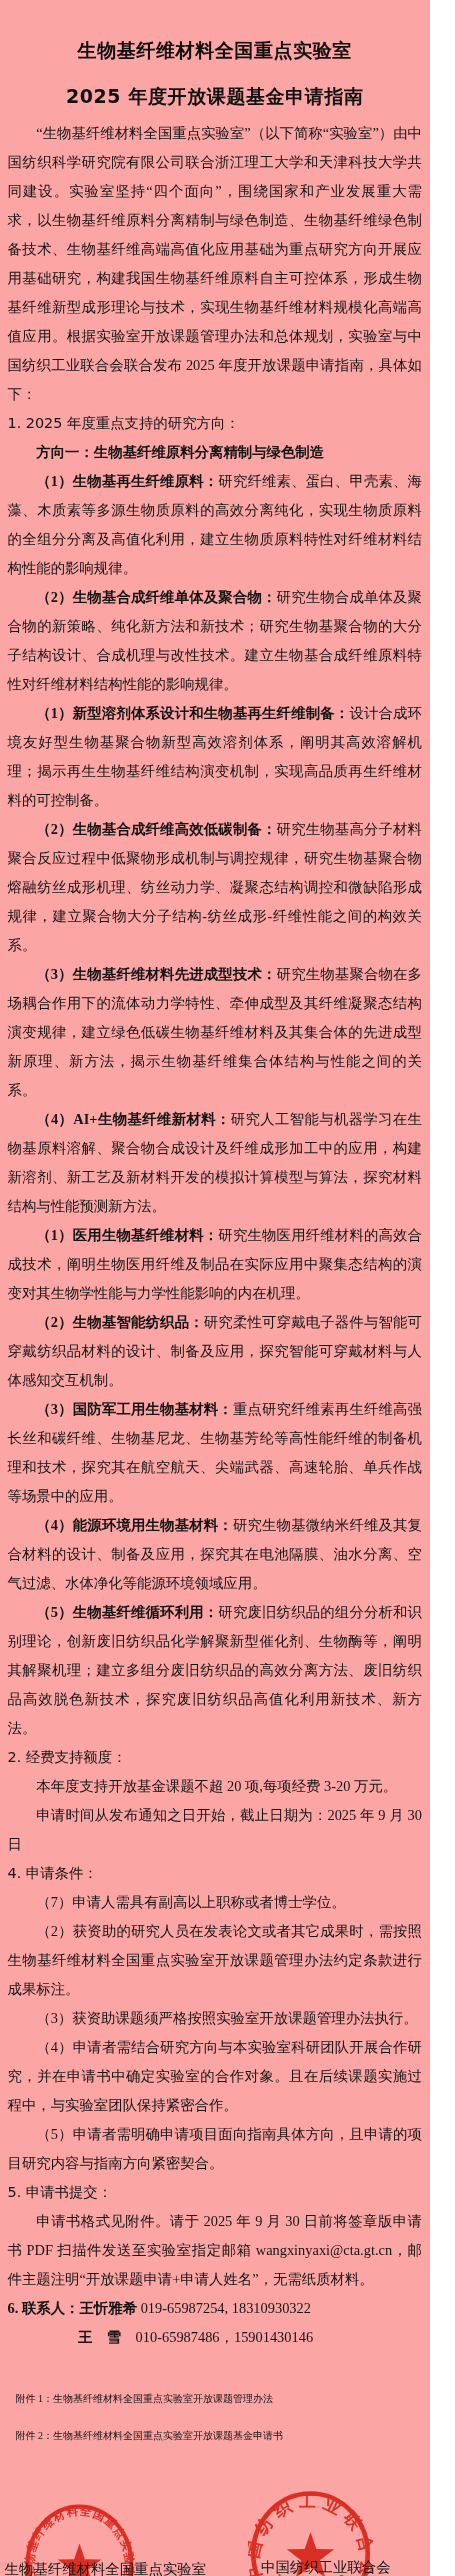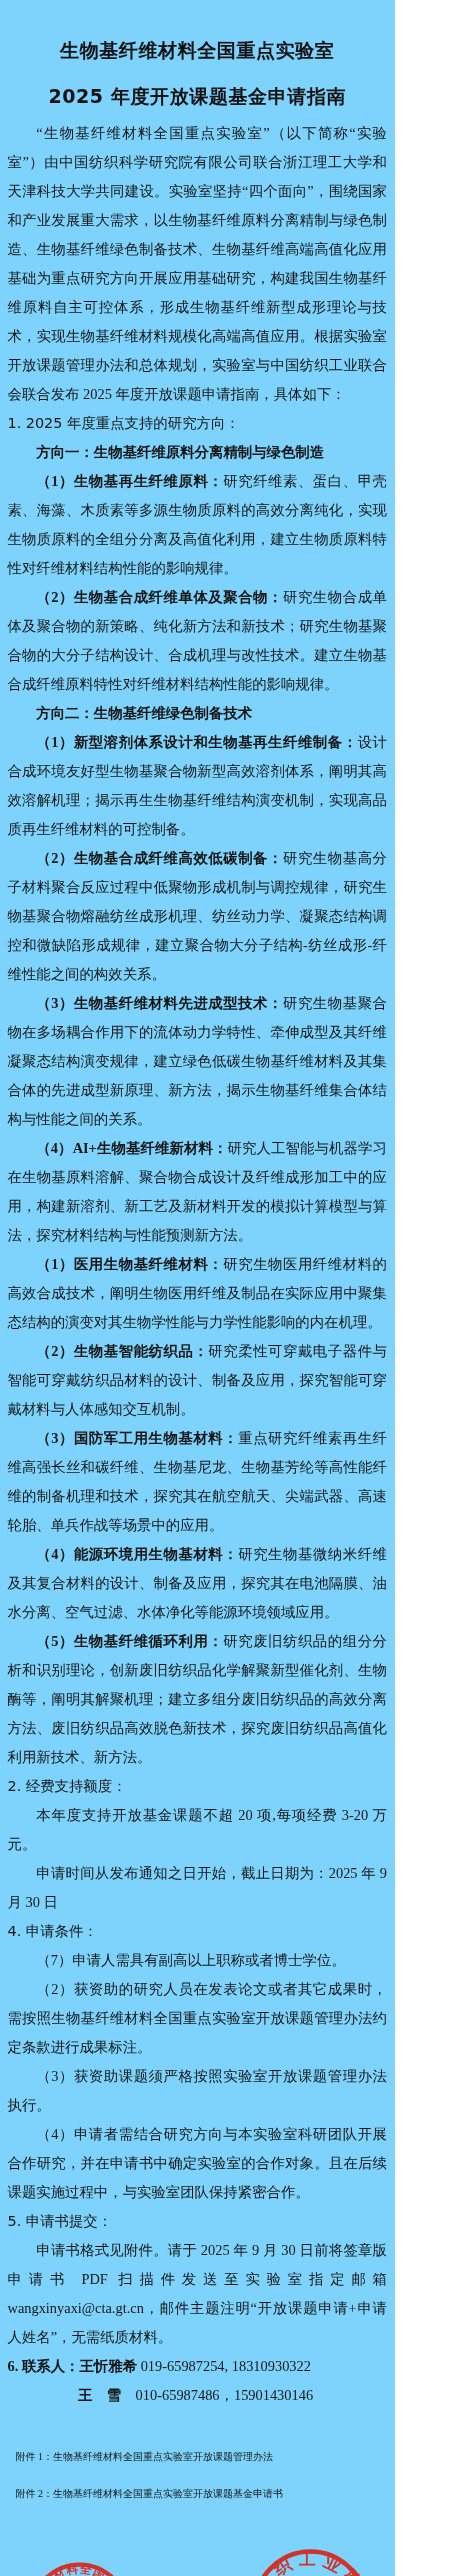--- a/index.html
+++ b/index.html
@@ -1,17 +1,17 @@
 <!DOCTYPE html>
 <html style="font-size:9.2px"><head>
 <meta charset="utf-8">
 <style>
   html,body{margin:0;padding:0;background:#ffffff;}
   .page{
-    position:relative;width:395px;height:2576px;background:#7dd3fc;
+    position:relative;width:430px;height:2576px;background:#fca5a5;
     font-family:"Liberation Serif","DejaVu Serif",serif;
     color:#151515;overflow:hidden;
   }
   .content{padding:26.6px 8px 0 7.5px;}
   .doc-title{
     font-family:"DejaVu Sans","Liberation Sans",sans-serif;
     font-weight:700;font-size:19px;line-height:46px;
     text-align:center;color:#111;letter-spacing:0.6px;
   }
   .doc-title .tline{display:block;}
@@ -47,21 +47,20 @@
     </div>
 
     <p class="body-p">“生物基纤维材料全国重点实验室”（以下简称“实验室”）由中国纺织科学研究院有限公司联合浙江理工大学和天津科技大学共同建设。实验室坚持“四个面向”，围绕国家和产业发展重大需求，以生物基纤维原料分离精制与绿色制造、生物基纤维绿色制备技术、生物基纤维高端高值化应用基础为重点研究方向开展应用基础研究，构建我国生物基纤维原料自主可控体系，形成生物基纤维新型成形理论与技术，实现生物基纤维材料规模化高端高值应用。根据实验室开放课题管理办法和总体规划，实验室与中国纺织工业联合会联合发布 2025 年度开放课题申请指南，具体如下：</p>
 
     <p class="sec-h">1. 2025 年度重点支持的研究方向：</p>
 
     <p class="dir-h">方向一：生物基纤维原料分离精制与绿色制造</p>
     <p class="body-p"><span class="b">（1）生物基再生纤维原料：</span><span>研究纤维素、蛋白、甲壳素、海藻、木质素等多源生物质原料的高效分离纯化，实现生物质原料的全组分分离及高值化利用，建立生物质原料特性对纤维材料结构性能的影响规律。</span></p>
     <p class="body-p"><span class="b">（2）生物基合成纤维单体及聚合物：</span><span>研究生物合成单体及聚合物的新策略、纯化新方法和新技术；研究生物基聚合物的大分子结构设计、合成机理与改性技术。建立生物基合成纤维原料特性对纤维材料结构性能的影响规律。</span></p>
 
-    <p class="dir-h">方向二：生物基纤维绿色制备技术</p>
     <p class="body-p"><span class="b">（1）新型溶剂体系设计和生物基再生纤维制备：</span><span>设计合成环境友好型生物基聚合物新型高效溶剂体系，阐明其高效溶解机理；揭示再生生物基纤维结构演变机制，实现高品质再生纤维材料的可控制备。</span></p>
     <p class="body-p"><span class="b">（2）生物基合成纤维高效低碳制备：</span><span>研究生物基高分子材料聚合反应过程中低聚物形成机制与调控规律，研究生物基聚合物熔融纺丝成形机理、纺丝动力学、凝聚态结构调控和微缺陷形成规律，建立聚合物大分子结构-纺丝成形-纤维性能之间的构效关系。</span></p>
     <p class="body-p"><span class="b">（3）生物基纤维材料先进成型技术：</span><span>研究生物基聚合物在多场耦合作用下的流体动力学特性、牵伸成型及其纤维凝聚态结构演变规律，建立绿色低碳生物基纤维材料及其集合体的先进成型新原理、新方法，揭示生物基纤维集合体结构与性能之间的关系。</span></p>
     <p class="body-p"><span class="b">（4）AI+生物基纤维新材料：</span><span>研究人工智能与机器学习在生物基原料溶解、聚合物合成设计及纤维成形加工中的应用，构建新溶剂、新工艺及新材料开发的模拟计算模型与算法，探究材料结构与性能预测新方法。</span></p>
 
     <p class="body-p"><span class="b">（1）医用生物基纤维材料：</span><span>研究生物医用纤维材料的高效合成技术，阐明生物医用纤维及制品在实际应用中聚集态结构的演变对其生物学性能与力学性能影响的内在机理。</span></p>
     <p class="body-p"><span class="b">（2）生物基智能纺织品：</span><span>研究柔性可穿戴电子器件与智能可穿戴纺织品材料的设计、制备及应用，探究智能可穿戴材料与人体感知交互机制。</span></p>
     <p class="body-p"><span class="b">（3）国防军工用生物基材料：</span><span>重点研究纤维素再生纤维高强长丝和碳纤维、生物基尼龙、生物基芳纶等高性能纤维的制备机理和技术，探究其在航空航天、尖端武器、高速轮胎、单兵作战等场景中的应用。</span></p>
     <p class="body-p"><span class="b">（4）能源环境用生物基材料：</span><span>研究生物基微纳米纤维及其复合材料的设计、制备及应用，探究其在电池隔膜、油水分离、空气过滤、水体净化等能源环境领域应用。</span></p>
     <p class="body-p"><span class="b">（5）生物基纤维循环利用：</span><span>研究废旧纺织品的组分分析和识别理论，创新废旧纺织品化学解聚新型催化剂、生物酶等，阐明其解聚机理；建立多组分废旧纺织品的高效分离方法、废旧纺织品高效脱色新技术，探究废旧纺织品高值化利用新技术、新方法。</span></p>
@@ -69,20 +68,21 @@
     <p class="sec-h">2. 经费支持额度：</p>
     <p class="body-p">本年度支持开放基金课题不超 20 项,每项经费 3-20 万元。</p>
 
     <p class="body-p">申请时间从发布通知之日开始，截止日期为：2025 年 9 月 30 日</p>
 
     <p class="sec-h">4. 申请条件：</p>
     <p class="body-p">（7）申请人需具有副高以上职称或者博士学位。</p>
     <p class="body-p">（2）获资助的研究人员在发表论文或者其它成果时，需按照生物基纤维材料全国重点实验室开放课题管理办法约定条款进行成果标注。</p>
     <p class="body-p">（3）获资助课题须严格按照实验室开放课题管理办法执行。</p>
     <p class="body-p">（4）申请者需结合研究方向与本实验室科研团队开展合作研究，并在申请书中确定实验室的合作对象。且在后续课题实施过程中，与实验室团队保持紧密合作。</p>
+    <p class="body-p">（5）申请者需明确申请项目面向指南具体方向，且申请的项目研究内容与指南方向紧密契合。</p>
 
     <p class="sec-h">5. 申请书提交：</p>
     <p class="body-p">申请书格式见附件。请于 2025 年 9 月 30 日前将签章版申请书 PDF 扫描件发送至实验室指定邮箱 wangxinyaxi@cta.gt.cn，邮件主题注明“开放课题申请+申请人姓名”，无需纸质材料。</p>
 
     <p class="contact-line"><span class="b">6. 联系人：</span><span class="b">王忻雅希</span> <span>019-65987254, 18310930322</span></p>
     <p class="contact-line contact-line2"><span class="b">王　雪</span>　<span>010-65987486，15901430146</span></p>
 
     <div class="attach-block">
       <p>附件 1：生物基纤维材料全国重点实验室开放课题管理办法</p>
       <p>附件 2：生物基纤维材料全国重点实验室开放课题基金申请书</p>

